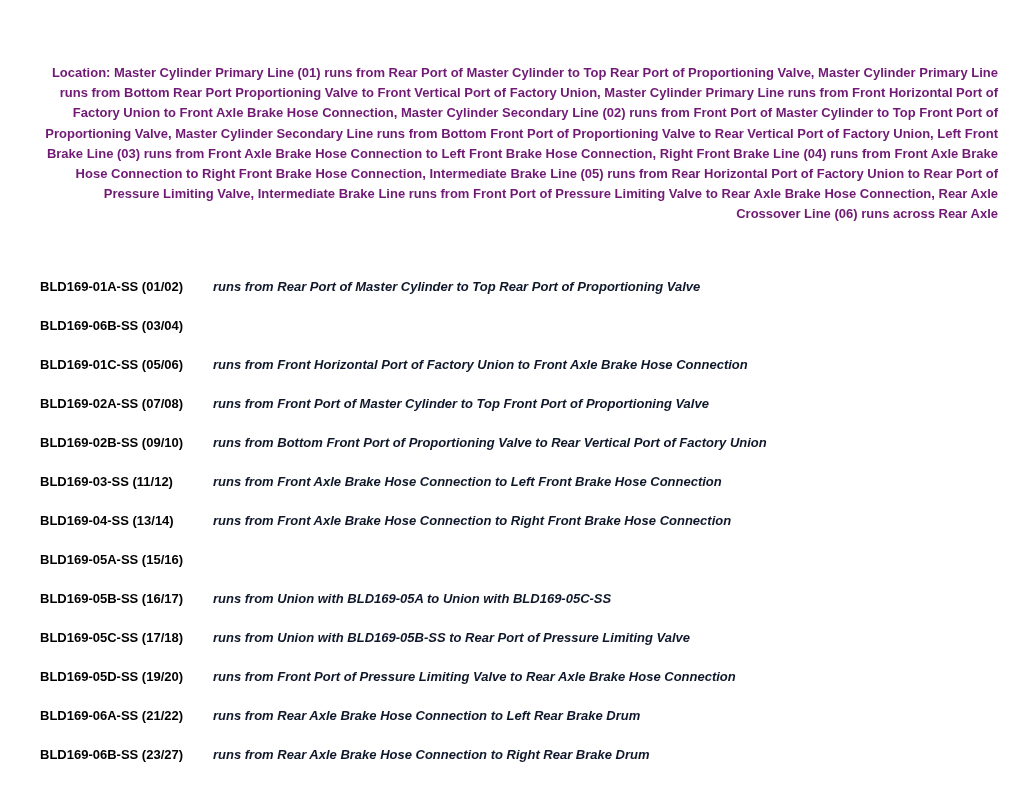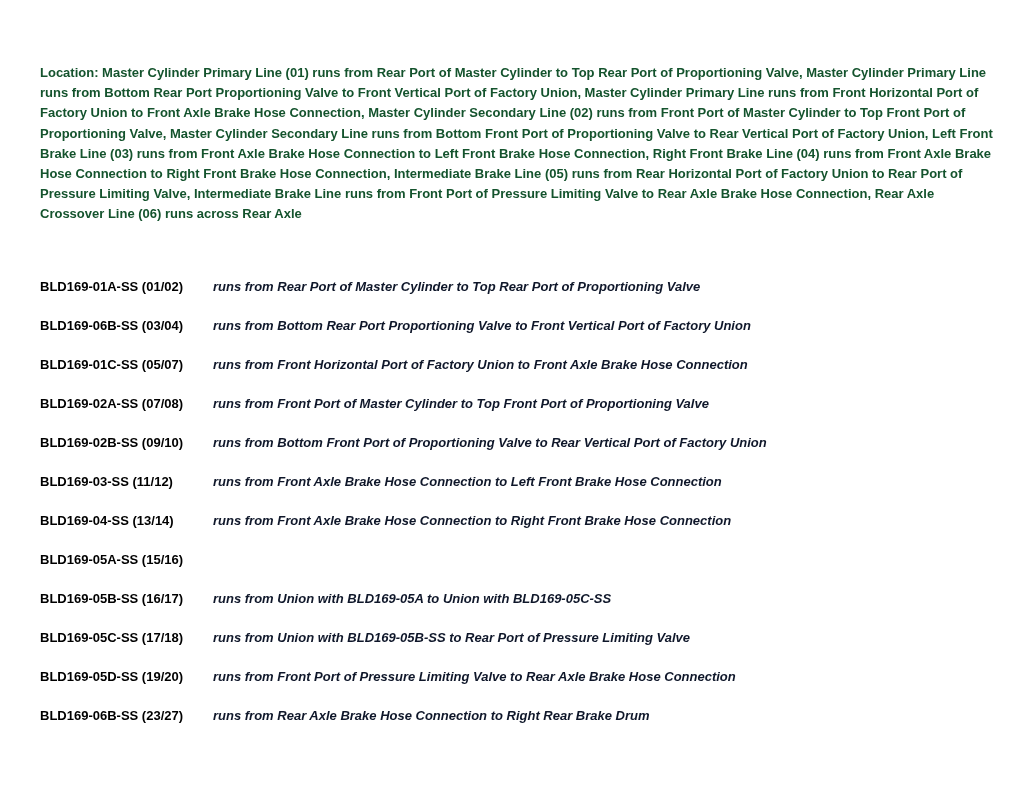--- a/index.html
+++ b/index.html
@@ -22,22 +22,22 @@
     font-weight: bold;
     color: #000000;
     letter-spacing: 0.1px;
   }
   .location-paragraph {
     margin-top: 30px;
     width: 958px;
     font-size: 13px;
     font-weight: bold;
     line-height: 20.2px;
-    color: #14532d;
-    text-align: left;
+    color: #701a75;
+    text-align: right;
   }
   .line-list {
     margin-top: 52px;
   }
   .line-row {
     display: flex;
     align-items: flex-end;
     font-size: 13px;
     font-weight: bold;
     line-height: 20px;
@@ -61,25 +61,24 @@
   <p class="location-paragraph">Location: Master Cylinder Primary Line (01) runs from Rear Port of Master Cylinder to Top Rear Port of Proportioning Valve, Master Cylinder Primary Line runs from Bottom Rear Port Proportioning Valve to Front Vertical Port of Factory Union, Master Cylinder Primary Line runs from Front Horizontal Port of Factory Union to Front Axle Brake Hose Connection, Master Cylinder Secondary Line (02) runs from Front Port of Master Cylinder to Top Front Port of Proportioning Valve, Master Cylinder Secondary Line runs from Bottom Front Port of Proportioning Valve to Rear Vertical Port of Factory Union, Left Front Brake Line (03) runs from Front Axle Brake Hose Connection to Left Front Brake Hose Connection, Right Front Brake Line (04) runs from Front Axle Brake Hose Connection to Right Front Brake Hose Connection, Intermediate Brake Line (05) runs from Rear Horizontal Port of Factory Union to Rear Port of Pressure Limiting Valve, Intermediate Brake Line runs from Front Port of Pressure Limiting Valve to Rear Axle Brake Hose Connection, Rear Axle Crossover Line (06) runs across Rear Axle</p>
 
   <div class="line-list">
   <div class="line-row">
     <span class="part-number">BLD169-01A-SS (01/02)</span>
     <span class="line-description">runs from Rear Port of Master Cylinder to Top Rear Port of Proportioning Valve</span>
   </div>
 
   <div class="line-row">
     <span class="part-number">BLD169-06B-SS (03/04)</span>
-    <span class="line-description">runs from Bottom Rear Port Proportioning Valve to Front Vertical Port of Factory Union</span>
   </div>
 
   <div class="line-row">
-    <span class="part-number">BLD169-01C-SS (05/07)</span>
+    <span class="part-number">BLD169-01C-SS (05/06)</span>
     <span class="line-description">runs from Front Horizontal Port of Factory Union to Front Axle Brake Hose Connection</span>
   </div>
 
   <div class="line-row">
     <span class="part-number">BLD169-02A-SS (07/08)</span>
     <span class="line-description">runs from Front Port of Master Cylinder to Top Front Port of Proportioning Valve</span>
   </div>
 
   <div class="line-row">
     <span class="part-number">BLD169-02B-SS (09/10)</span>
@@ -108,19 +107,23 @@
   <div class="line-row">
     <span class="part-number">BLD169-05C-SS (17/18)</span>
     <span class="line-description">runs from Union with BLD169-05B-SS to Rear Port of Pressure Limiting Valve</span>
   </div>
 
   <div class="line-row">
     <span class="part-number">BLD169-05D-SS (19/20)</span>
     <span class="line-description">runs from Front Port of Pressure Limiting Valve to Rear Axle Brake Hose Connection</span>
   </div>
 
+  <div class="line-row">
+    <span class="part-number">BLD169-06A-SS (21/22)</span>
+    <span class="line-description">runs from Rear Axle Brake Hose Connection to Left Rear Brake Drum</span>
+  </div>
 
   <div class="line-row">
     <span class="part-number">BLD169-06B-SS (23/27)</span>
     <span class="line-description">runs from Rear Axle Brake Hose Connection to Right Rear Brake Drum</span>
   </div>
 </div>
 </div>
 
 </body></html>

